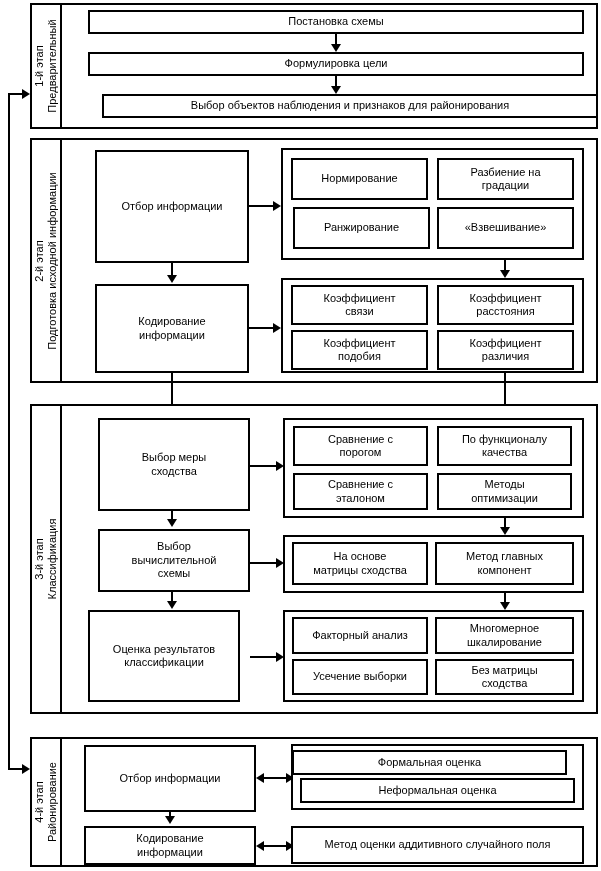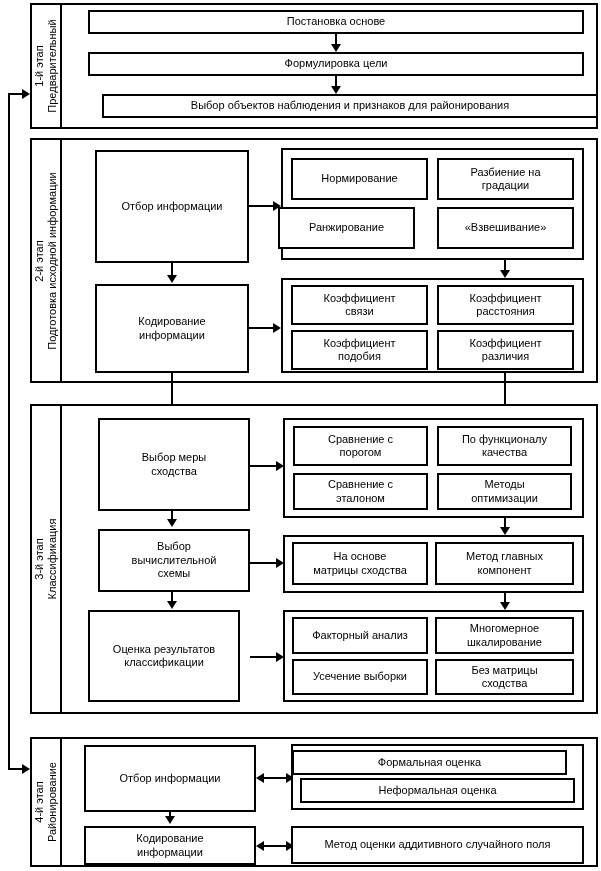--- a/index.html
+++ b/index.html
@@ -101,21 +101,21 @@
   <div class="arrow-r" style="left:22px;top:764px;"></div>
 
   <div class="stage" style="left:30px;top:3px;width:568px;height:126px;">
     <div class="stage-label" style="width:30px;">
       <div class="vert">
         <span>1-й этап</span><br>
         <span>Предварительный</span>
       </div>
     </div>
   </div>
-  <div class="node" style="left:88px;top:10px;width:496px;height:24px;">Постановка основе</div>
+  <div class="node" style="left:88px;top:10px;width:496px;height:24px;">Постановка схемы</div>
   <div class="vline" style="left:335px;top:34px;height:13px;"></div>
   <div class="arrow-d" style="left:331px;top:44px;"></div>
   <div class="node" style="left:88px;top:52px;width:496px;height:24px;">Формулировка цели</div>
   <div class="vline" style="left:335px;top:76px;height:13px;"></div>
   <div class="arrow-d" style="left:331px;top:86px;"></div>
   <div class="node" style="left:88px;top:94px;width:496px;height:24px;margin-left:14px;">Выбор объектов наблюдения и признаков  для районирования</div>
 
   <div class="stage" style="left:30px;top:138px;width:568px;height:245px;">
     <div class="stage-label" style="width:30px;">
       <div class="vert">
@@ -134,21 +134,21 @@
   <div class="hline" style="left:249px;top:205px;width:26px;"></div>
   <div class="arrow-r" style="left:273px;top:201px;"></div>
 
   <div class="hline" style="left:249px;top:327px;width:26px;"></div>
   <div class="arrow-r" style="left:273px;top:323px;"></div>
 
   <div class="group" style="left:281px;top:148px;width:303px;height:112px;"></div>
   <div class="node" style="left:291px;top:158px;width:137px;height:42px;white-space:pre-line;">Нормирование</div>
   <div class="node" style="left:437px;top:158px;width:137px;height:42px;white-space:pre-line;">Разбиение на
 градации</div>
-  <div class="node" style="left:278px;top:207px;width:137px;height:42px;white-space:pre-line;">Ранжирование</div>
+  <div class="node" style="left:293px;top:207px;width:137px;height:42px;white-space:pre-line;">Ранжирование</div>
   <div class="node" style="left:437px;top:207px;width:137px;height:42px;white-space:pre-line;">«Взвешивание»</div>
 
   <div class="vline" style="left:504px;top:260px;height:14px;"></div>
   <div class="arrow-d" style="left:500px;top:270px;"></div>
 
   <div class="group" style="left:281px;top:278px;width:303px;height:95px;"></div>
   <div class="node" style="left:291px;top:285px;width:137px;height:40px;white-space:pre-line;">Коэффициент
 связи</div>
   <div class="node" style="left:437px;top:285px;width:137px;height:40px;white-space:pre-line;">Коэффициент
 расстояния</div>

